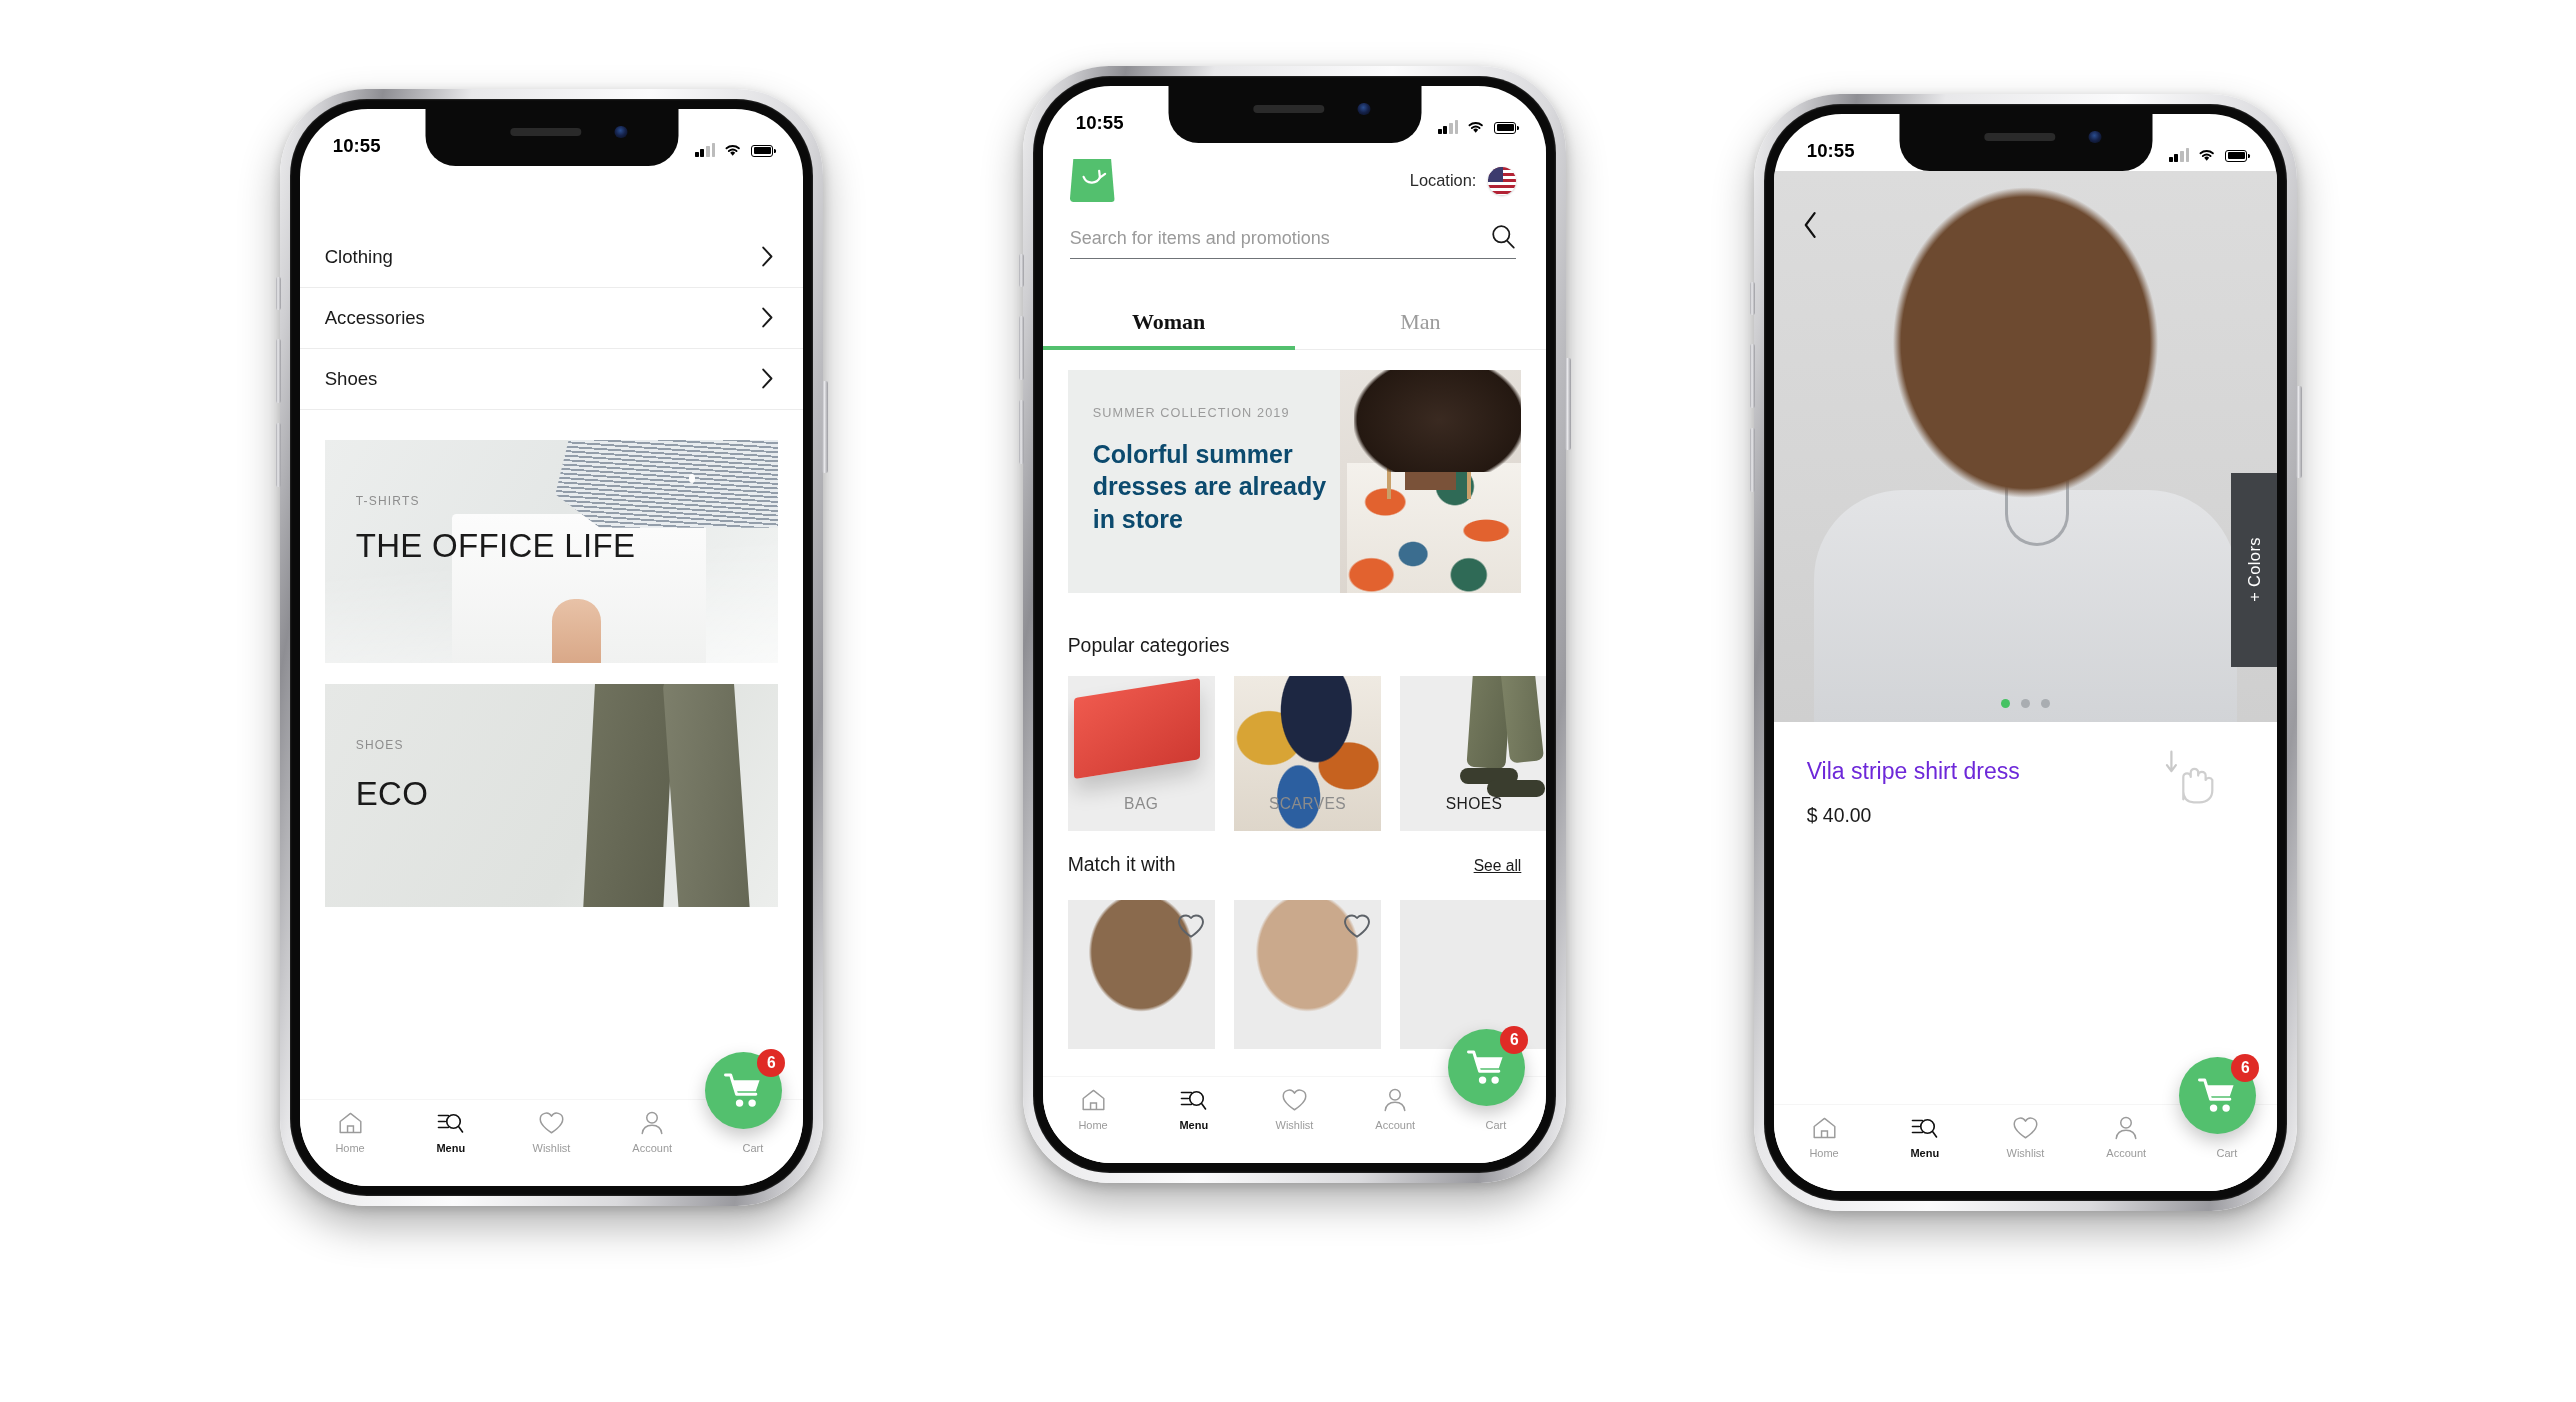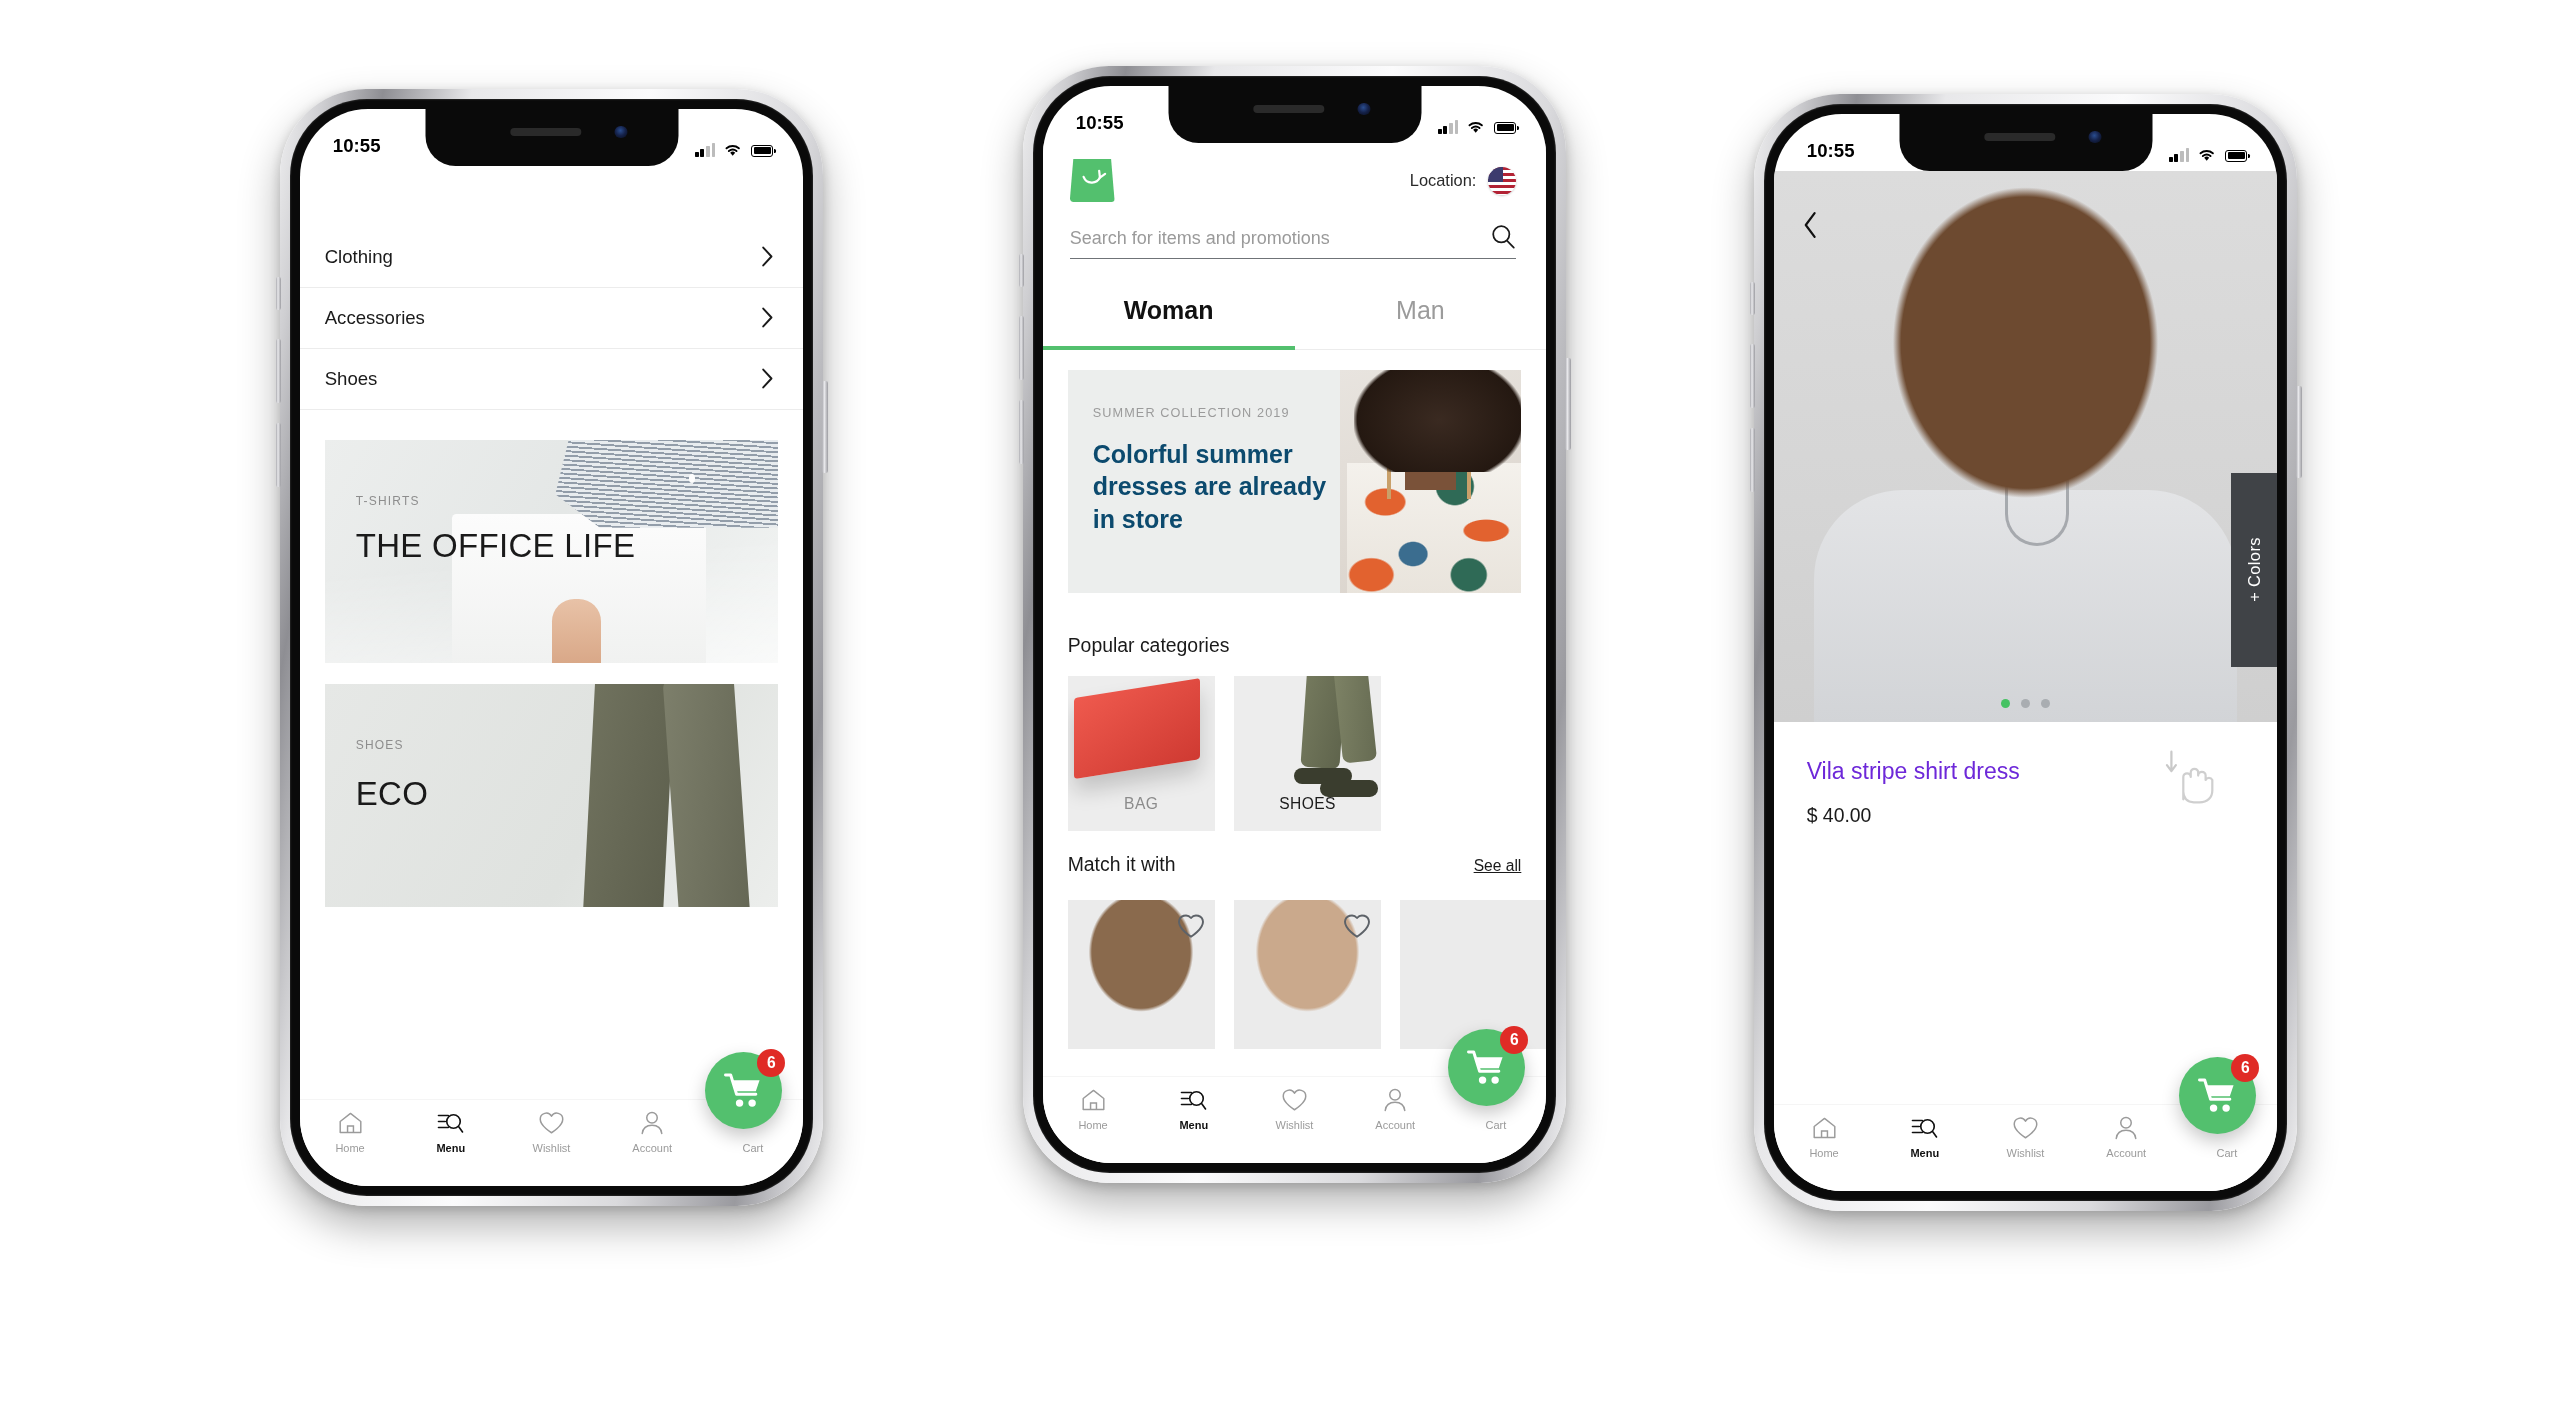--- a/index.html
+++ b/index.html
@@ -153,21 +153,21 @@
     background: repeating-linear-gradient(180deg, #b22234 0 3px, #ffffff 3px 6px); }
   .flag .canton { position:absolute; left:0; top:0; width: 52%; height: 54%; background:#3c3b6e; }
 
   .search-wrap { margin-top: 22.3px; display:flex; align-items:flex-end; gap: 27px;
     border-bottom: 1.5px solid #6f7377; padding-bottom: 9px; }
   .search-input { flex:1; font-size: 18px; color:#9a9a9a; font-family:"Liberation Sans",sans-serif;
     border:none; outline:none; background:transparent; }
   .search-input::placeholder { color:#9a9a9a; }
 
   .segs { position:absolute; top: 210px; left:0; right:0; height: 54px; display:flex; background:#fff; border-bottom:1.1px solid #ececec;}
-  .seg { flex:1; display:flex; justify-content:center; position:relative; font-size: 25px; color:#9b9b9b; }
+  .seg { flex:1; display:flex; align-items:center; justify-content:center; position:relative; font-size: 22px; color:#9b9b9b;font-family:Liberation Serif, serif; }
   .seg.active { color:#111; font-weight: bold; }
   .seg.active::after { content:""; position:absolute; left:0; right:0; bottom:-1.1px; height: 3.7px; }
 
   .hero { position:absolute; top: 284px; left: 25px; right: 25px; height: 223px; overflow:hidden; background:#eceeed; display:flex; }
   .hero-txt { width: 60%; padding: 36px 0 0 25px; }
   .hero-kicker { font-size: 12.7px; letter-spacing: 1.1px; color:#9b9b9b; }
   .hero-title { margin-top: 18px; font-size: 25px; line-height: 1.3; color:#0c4a6e; font-weight: 700; }
   .hero-img { width: 40%; position:relative; overflow:hidden;
     background: linear-gradient(160deg,#e8e4df,#d9d2ca); }
   .hero-img .hair { position:absolute; left: 8%; top: -6%; width: 94%; height: 52%;
@@ -463,20 +463,24 @@
           </div>
         </div>
 
         <div class="sec-title" style="top:548px">Popular categories</div>
 
         <div class="cats">
           <div class="cat">
             <div class="art-bag"></div>
             <div class="cat-label">BAG</div>
           </div>
+          <div class="cat">
+            <div class="art-scarf"></div>
+            <div class="cat-label">SCARVES</div>
+          </div>
           <div class="cat on">
             <div class="art-sand-leg"></div>
               <div class="art-sand-leg2"></div>
             <div class="art-sand-shoe" style="right:20%"></div>
             <div class="art-sand-shoe" style="right:2%;bottom:22%"></div>
             <div class="cat-label">SHOES</div>
           </div>
 
         </div>
 

